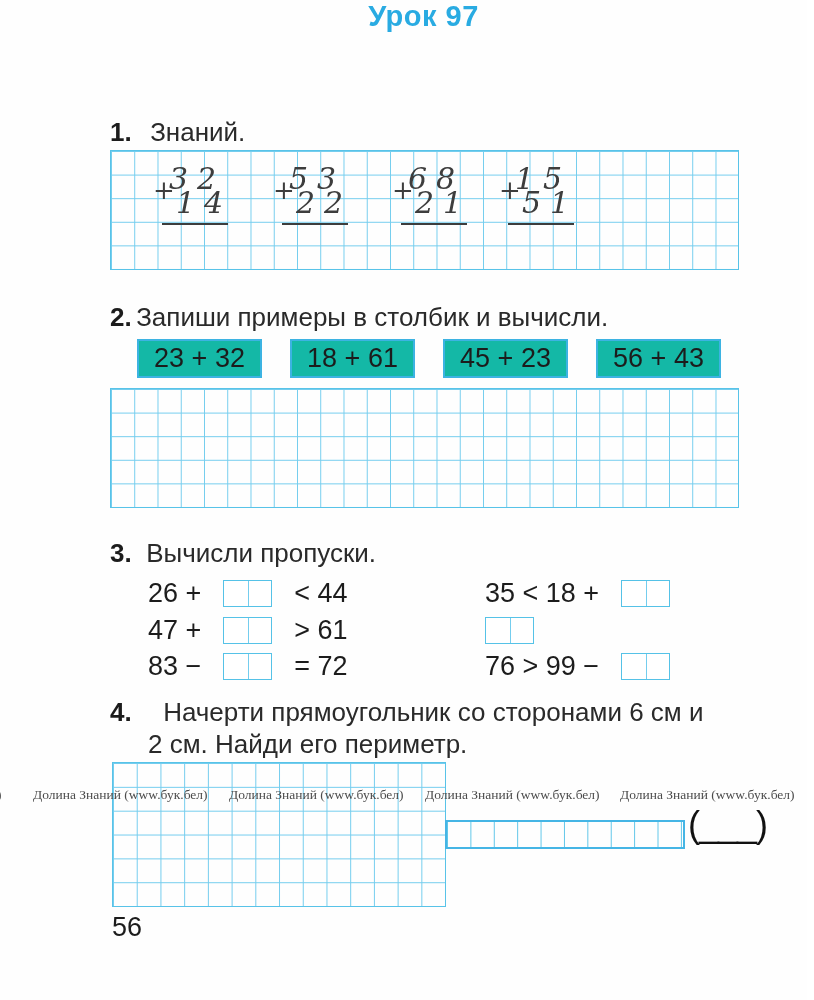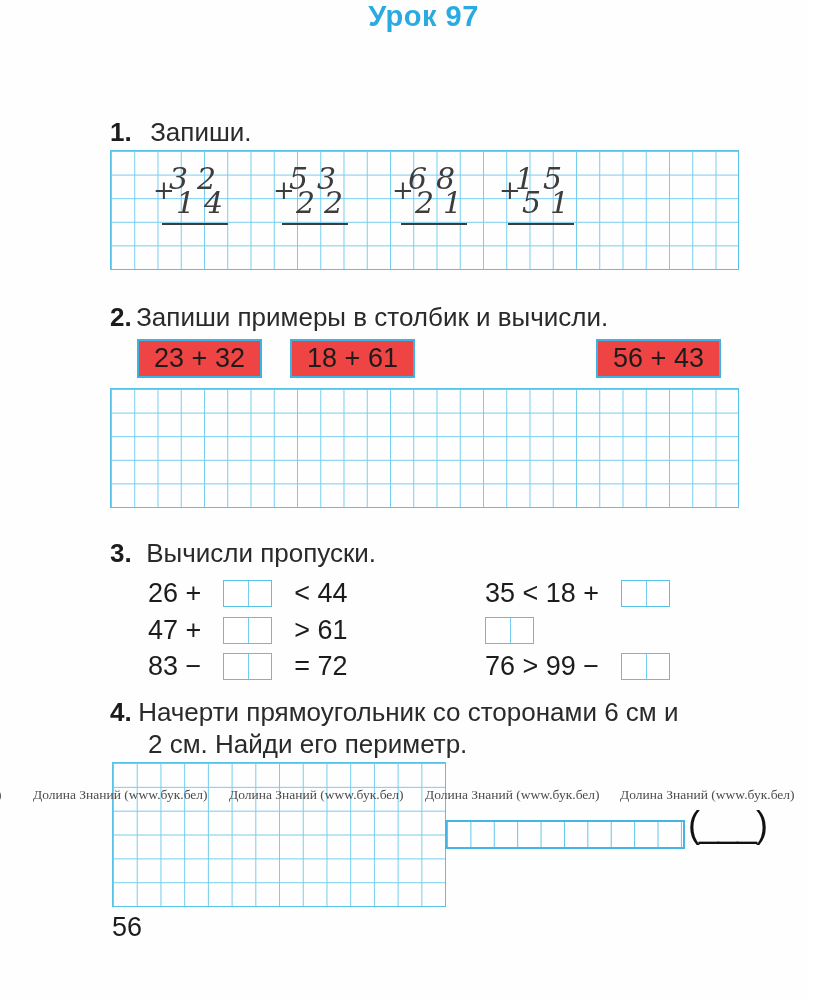--- a/index.html
+++ b/index.html
@@ -30,21 +30,21 @@
   .grid-c{left:112px; top:762px; width:332px; height:143px; background-size:23.72px 23.85px;}
   
   .hw-problem{position:absolute; width:92px; height:66px; top:13px;
     font-family:"DejaVu Serif", serif; font-style:italic; color:#3d3d3d;}
   .hw-plus{position:absolute; left:0; top:13px; font-size:26px; line-height:1;}
   .hw-top{position:absolute; left:16px; top:0; font-size:30px; line-height:1; letter-spacing:9px;}
   .hw-bot{position:absolute; left:23px; top:24px; font-size:30px; line-height:1; letter-spacing:9px;}
   .hw-line{position:absolute; left:9px; top:59px; width:66px; height:2px; background:#3d3d3d;}
   
   .ex-box{
-    top:339px; width:121px; height:35px; border:2px solid #3cb3e2; background:#ef4444;
+    top:339px; width:121px; height:35px; border:2px solid #3cb3e2; background:#14b8a6;
     display:flex; align-items:center; justify-content:center;
     font-size:27px; color:#1c1c1c;
   }
   
   .eq-row{display:flex; align-items:center; gap:22px; height:32px; font-size:27px; color:#1c1c1c;}
   .blank-box{
     display:inline-block; width:49px; height:27px; border:1.5px solid #55c2e7;
     position:relative; background:#fff; box-sizing:border-box;
   }
   .blank-box::after{
@@ -71,21 +71,21 @@
 </style>
 </head>
 <body>
 
 <div class="page">
 
   <div class="abs lesson-title">Урок 97</div>
 
   <div class="abs" style="left:110px; top:117px;">
     <span class="task-num">1.</span>
-    <span class="task-text" style="margin-left:14px;">Запиши.</span>
+    <span class="task-text" style="margin-left:14px;">Знаний.</span>
   </div>
 
   <div class="abs grid grid-a">
     <div class="hw-problem" style="left:42px;">
       <span class="hw-plus">+</span>
       <span class="hw-top">32</span>
       <span class="hw-bot">14</span>
       <span class="hw-line"></span>
     </div>
     <div class="hw-problem" style="left:162px;">
@@ -111,20 +111,23 @@
   <div class="abs" style="left:110px; top:302px;">
     <span class="task-num">2.</span>
     <span class="task-text" style="margin-left:0;">Запиши примеры в столбик и вычисли.</span>
   </div>
 
   <div class="abs ex-box" style="left:137px;">
     <span>23 + 32</span>
   </div>
   <div class="abs ex-box" style="left:290px;">
     <span>18 + 61</span>
+  </div>
+  <div class="abs ex-box" style="left:443px;">
+    <span>45 + 23</span>
   </div>
   <div class="abs ex-box" style="left:596px;">
     <span>56 + 43</span>
   </div>
 
   <div class="abs grid grid-b"></div>
 
   <div class="abs" style="left:110px; top:538px;">
     <span class="task-num">3.</span>
     <span class="task-text" style="margin-left:10px;">Вычисли пропуски.</span>
@@ -153,21 +156,21 @@
   <div class="abs eq-row" style="left:485px; top:614px;">
     <span class="blank-box"></span>
   </div>
   <div class="abs eq-row" style="left:485px; top:650px;">
     <span>76 &gt; 99 −</span>
     <span class="blank-box"></span>
   </div>
 
   <div class="abs" style="left:110px; top:697px;">
     <span class="task-num">4.</span>
-    <span class="t4-line" style="margin-left:2px;">Начерти прямоугольник со сторонами 6 см и</span>
+    <span class="t4-line" style="margin-left:27px;">Начерти прямоугольник со сторонами 6 см и</span>
   </div>
   <div class="abs t4-line" style="left:148px; top:729px;">2 см. Найди его периметр.</div>
 
   <div class="abs grid grid-c"></div>
 
   <div class="abs wm wm-clip">)</div>
   <div class="abs wm wm-0">Долина Знаний (www.бук.бел)</div>
   <div class="abs wm wm-1">Долина Знаний (www.бук.бел)</div>
   <div class="abs wm wm-2">Долина Знаний (www.бук.бел)</div>
   <div class="abs wm wm-3">Долина Знаний (www.бук.бел)</div>

